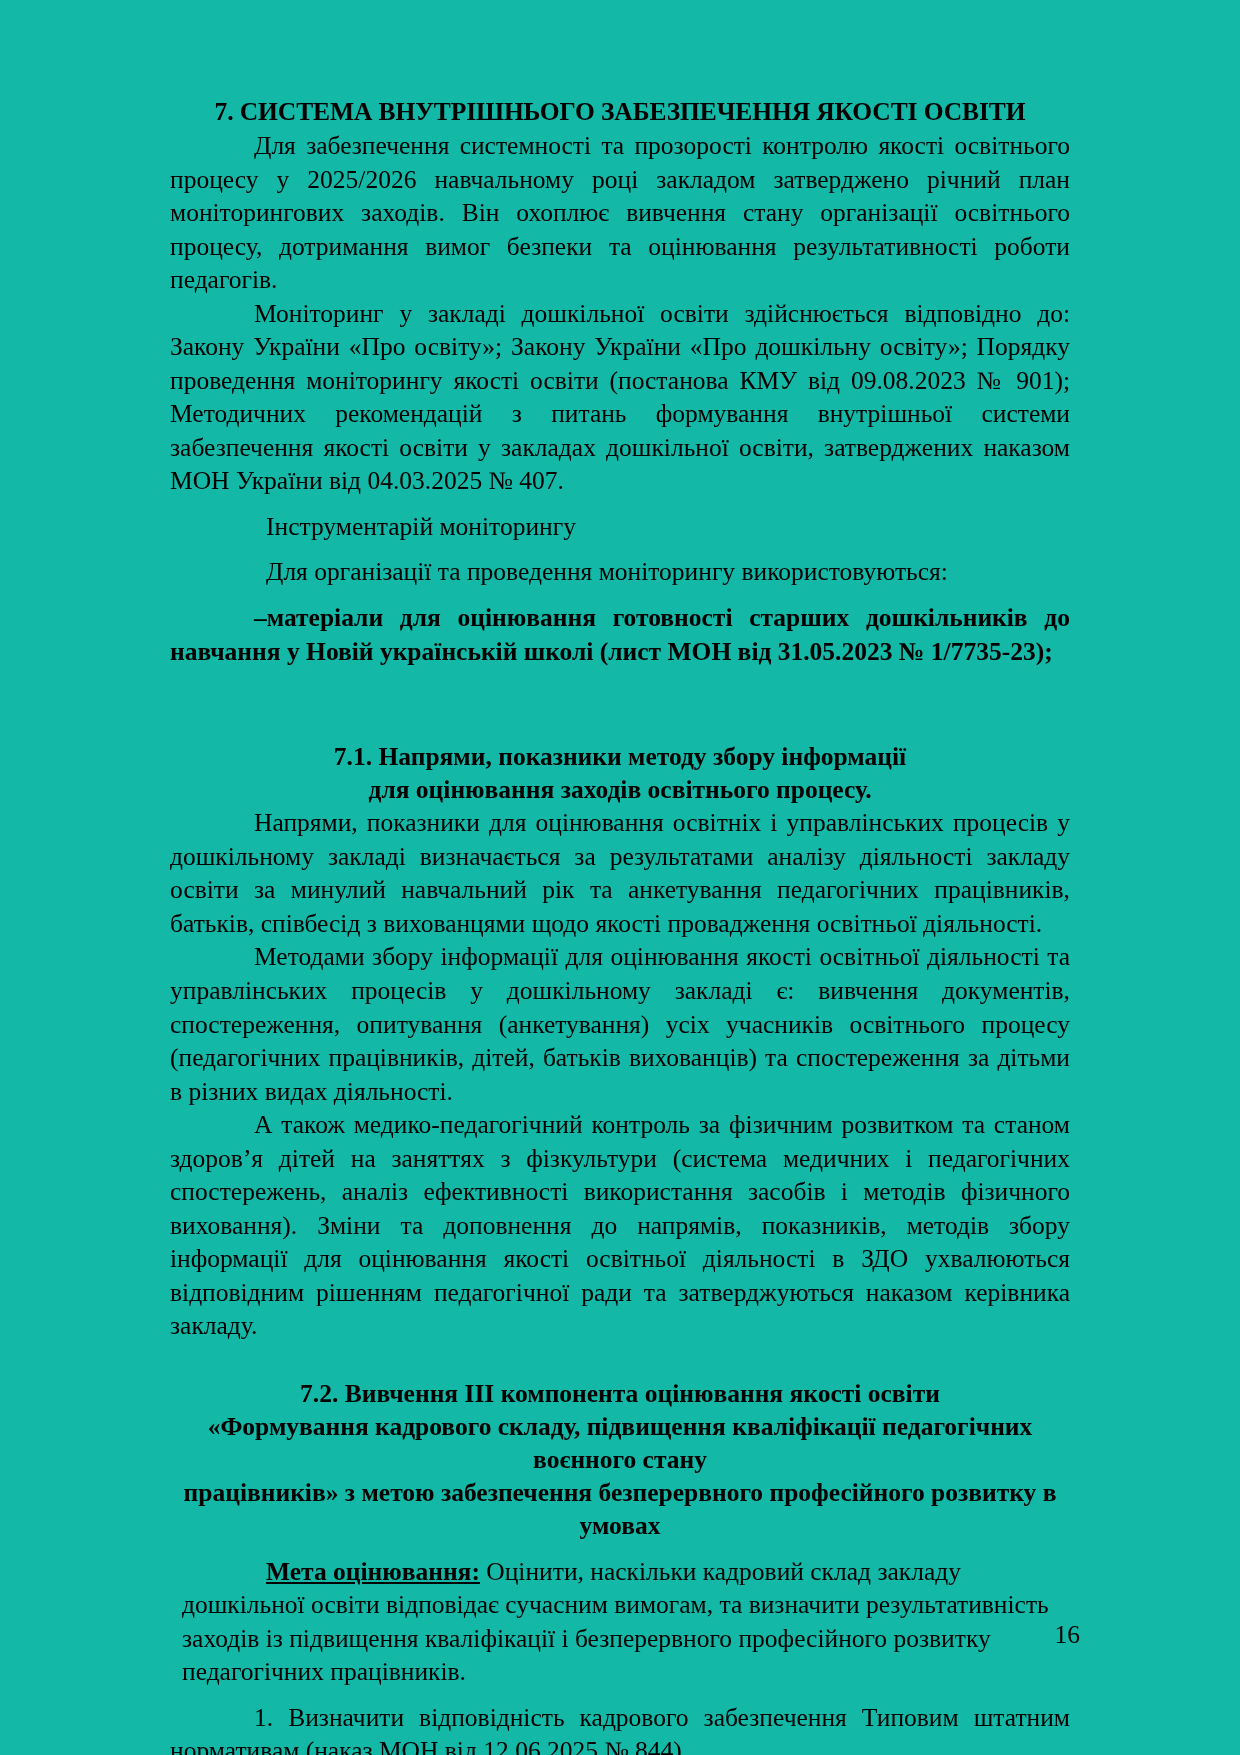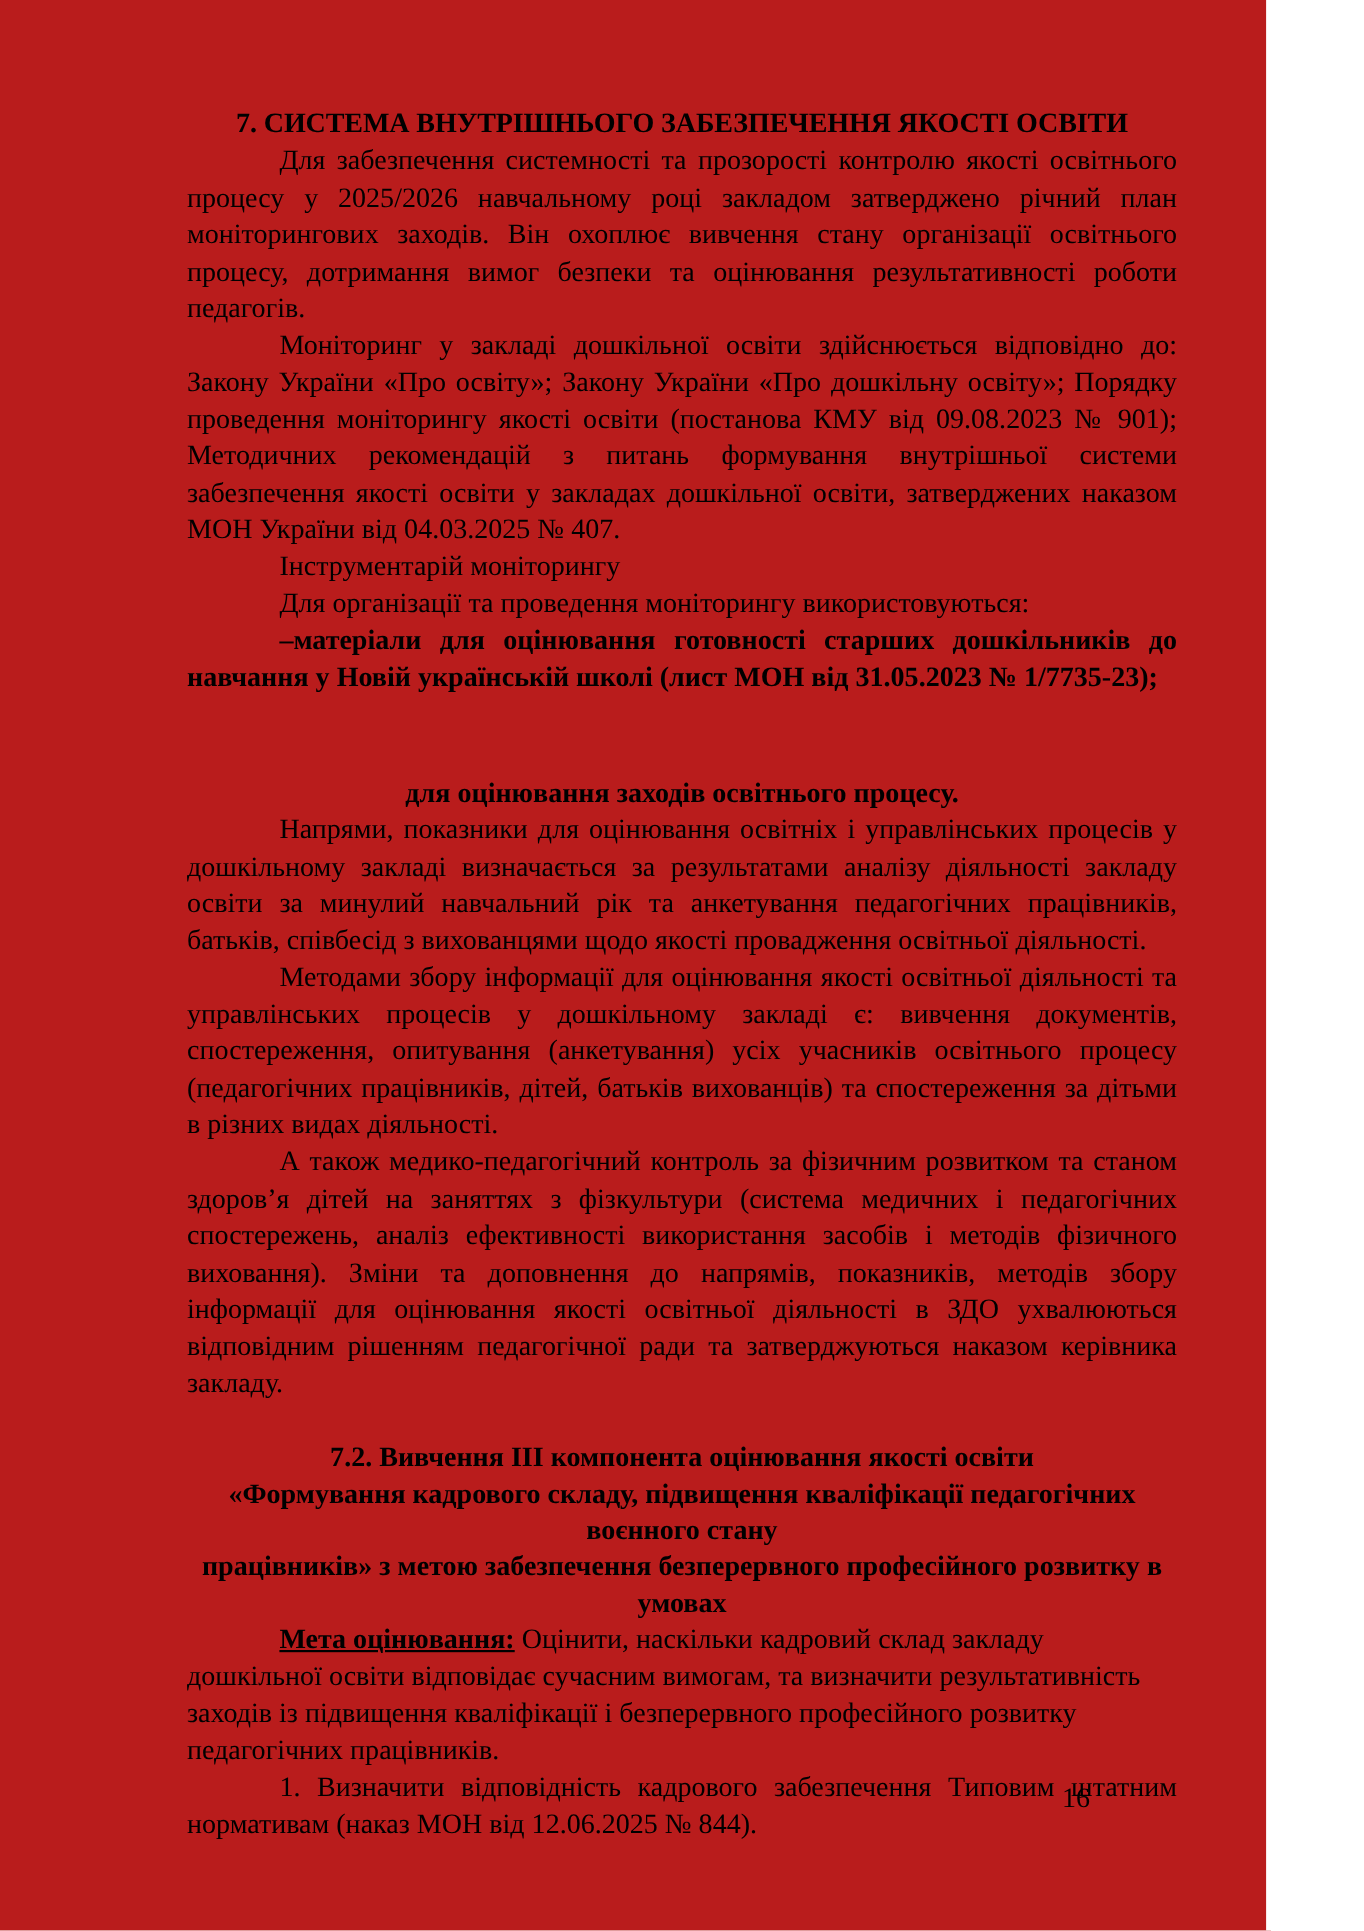--- a/index.html
+++ b/index.html
@@ -2,23 +2,23 @@
 <html lang="uk"><head>
 <meta charset="utf-8">
 <style>
   html, body {
     margin: 0;
     padding: 0;
     background: #ffffff;
   }
   .page {
     position: relative;
-    width: 1151px;
+    width: 1240px;
     height: 1755px;
-    background: #b91c1c;
+    background: #14b8a6;
     box-sizing: border-box;
     font-family: "Liberation Serif", "DejaVu Serif", serif;
     color: #000000;
     overflow: hidden;
   }
   .content {
     position: absolute;
     left: 170px;
     top: 96px;
     width: 900px;
@@ -45,21 +45,21 @@
     text-align: justify;
     text-justify: inter-word;
     margin: 0;
     text-indent: 84px;
     hyphens: none;
   }
   .para-left {
     font-size: 25.5px;
     line-height: 1.315;
     text-align: left;
-    margin: 0;
+    margin: 12px;
     text-indent: 84px;
   }
   .dash-item {
     font-size: 25.5px;
     line-height: 1.315;
     text-align: justify;
     text-justify: inter-word;
     margin: 0;
     text-indent: 84px;
     font-weight: bold;
@@ -101,20 +101,21 @@
 
     <p class="para-left">Інструментарій моніторингу</p>
 
     <p class="para-left">Для організації та проведення моніторингу використовуються:</p>
 
     <p class="dash-item">–матеріали для оцінювання готовності старших дошкільників до навчання у Новій українській школі (лист МОН від 31.05.2023 № 1/7735-23);</p>
 
 
     <div class="gap-lg"></div>
 
+    <h2 class="h-sub">7.1. Напрями, показники методу збору інформації</h2>
     <h2 class="h-sub">для оцінювання заходів освітнього процесу.</h2>
 
     <p class="para">Напрями, показники для оцінювання освітніх і управлінських процесів у дошкільному закладі визначається за результатами аналізу діяльності закладу освіти за минулий навчальний рік та анкетування педагогічних працівників, батьків, співбесід з вихованцями щодо якості провадження освітньої діяльності.</p>
 
     <p class="para">Методами збору інформації для оцінювання якості освітньої діяльності та управлінських процесів у дошкільному закладі є: вивчення документів, спостереження, опитування (анкетування) усіх учасників освітнього процесу (педагогічних працівників, дітей, батьків вихованців) та спостереження за дітьми в різних видах діяльності.</p>
 
     <p class="para">А також медико-педагогічний контроль за фізичним розвитком та станом здоров’я дітей на заняттях з фізкультури (система медичних і педагогічних спостережень, аналіз ефективності використання засобів і методів фізичного виховання). Зміни та доповнення до напрямів, показників, методів збору інформації для оцінювання якості освітньої діяльності в ЗДО ухвалюються відповідним рішенням педагогічної ради та затверджуються наказом керівника закладу.</p>
 
     <div class="gap-md"></div>
 

